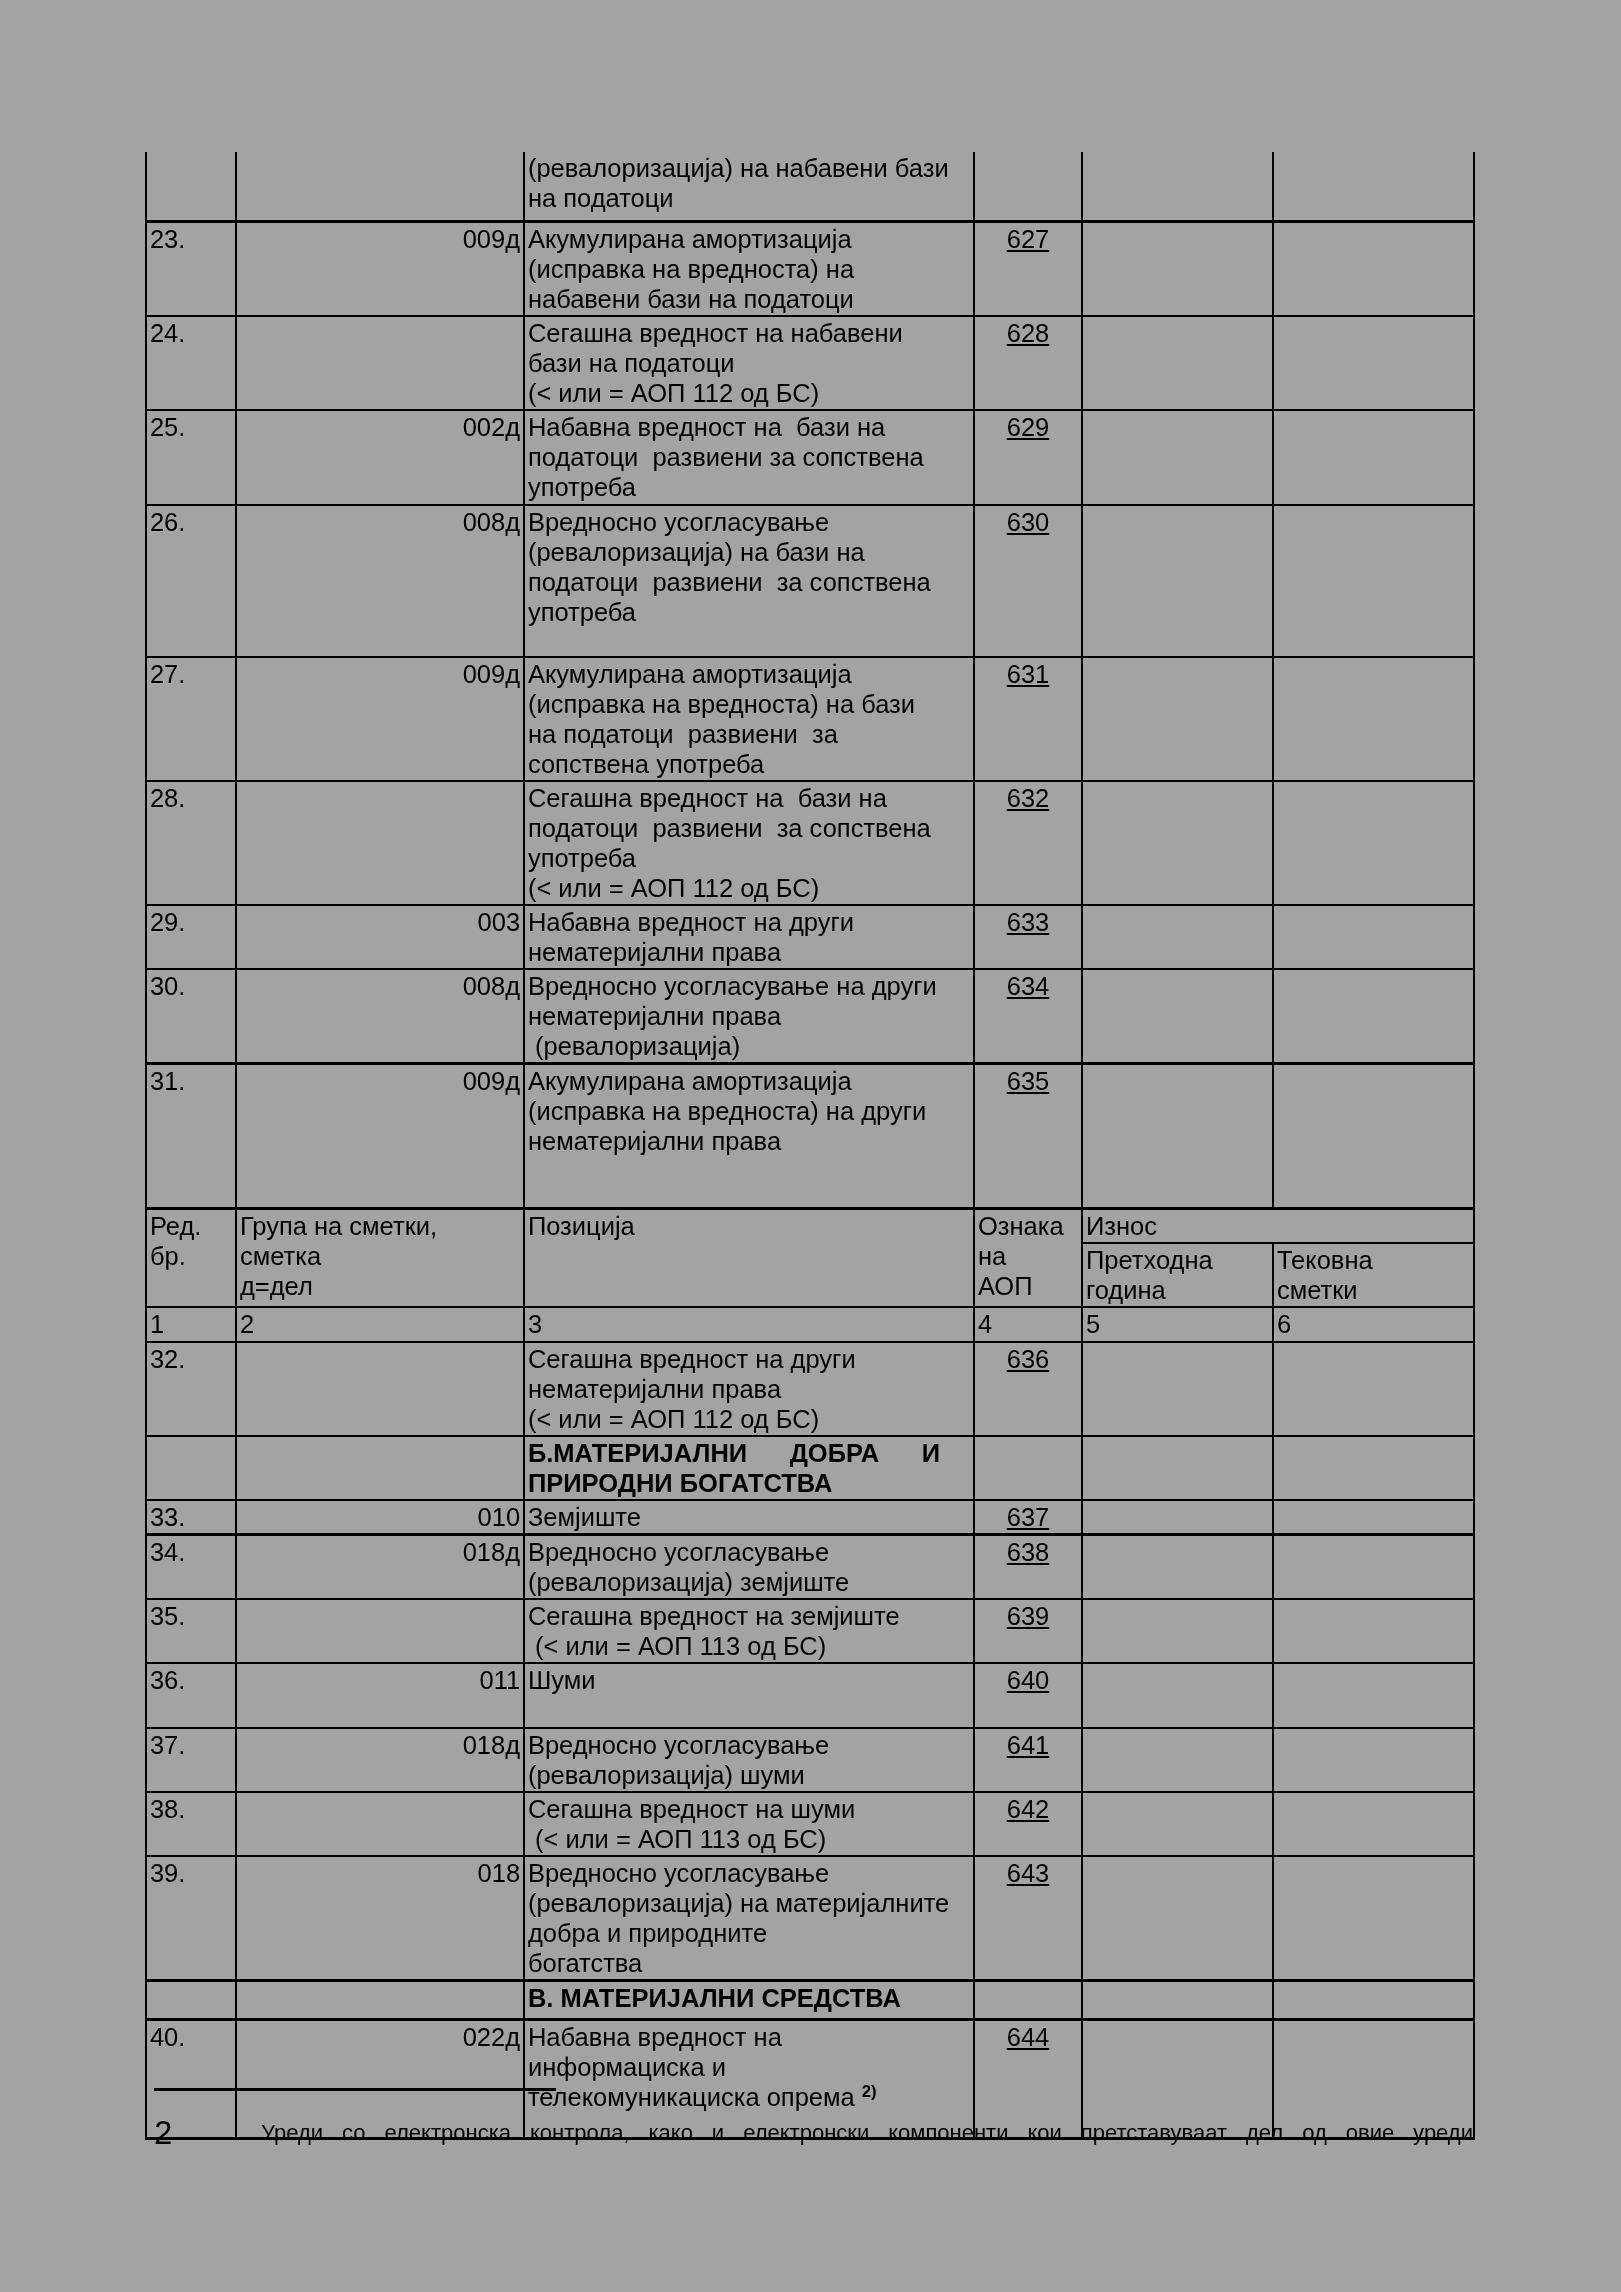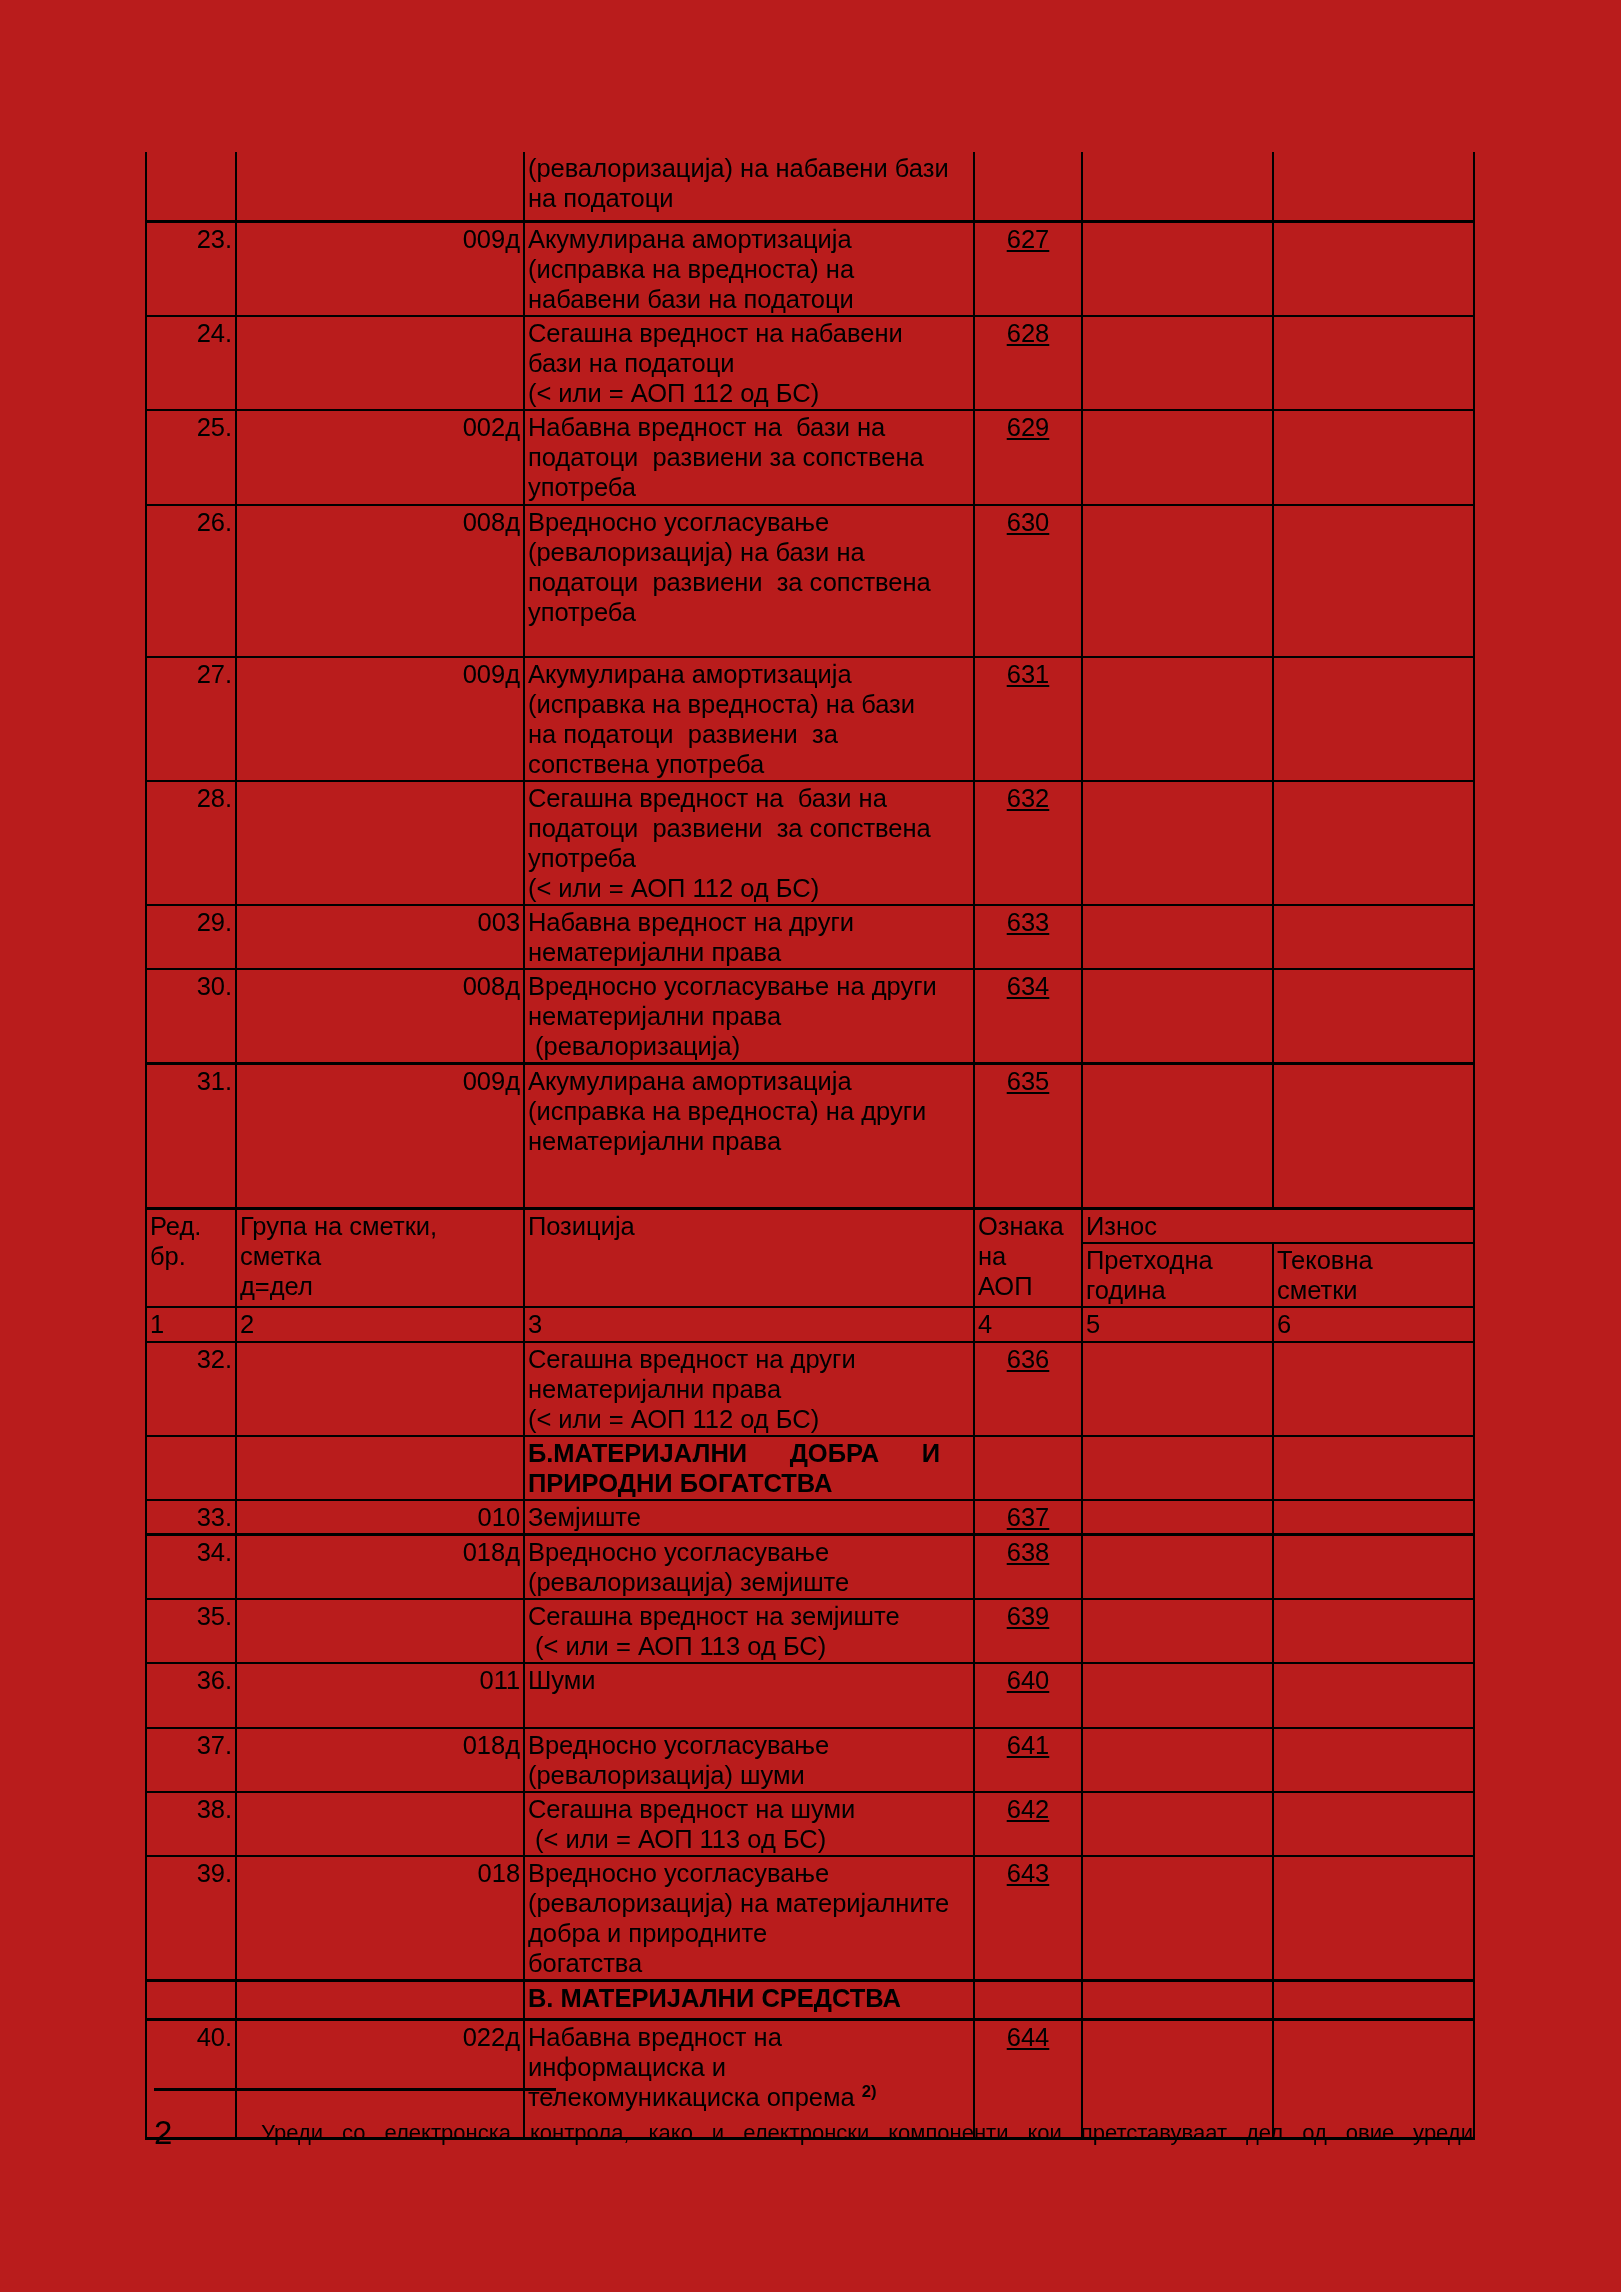--- a/index.html
+++ b/index.html
@@ -1,21 +1,21 @@
 <!DOCTYPE html>
 <html><head>
 <meta charset="utf-8">
 <style>
   * { margin:0; padding:0; box-sizing:border-box; }
   html,body { background:#888; }
   body { font-family:"Liberation Sans", sans-serif; }
   .page {
     position:relative;
     width:1621px; height:2293px;
-    background:#b91c1c;
+    background:#a3a3a3;
     color:#000;
     overflow:hidden;
   }
   .tablewrap {
     position:absolute; left:145px; top:152px; width:1330px;
   }
   table.bal {
     border-collapse:collapse;
     table-layout:fixed;
     width:1328px;
@@ -25,21 +25,21 @@
   table.bal td {
     border:2px solid #000;
     vertical-align:top;
     padding:1px 2.9px;
     overflow:hidden;
   }
   
   tr.cont td { border-top:none; }
   
   tr.bthick td { border-bottom:3.9px solid #000; }
-  td.cnum  { text-align:right;margin-top:28px; }   
+  td.cnum  { text-align:left;margin-top:28px; }   
   td.cacct { text-align:right; }   
   td.cpos  { text-align:left; white-space:pre-wrap; }
   td.caop  { text-align:center;text-decoration:underline; }
   td.hd    { text-align:left; vertical-align:middle; white-space:pre-wrap; }
   td.it    { }
   td.bold  { font-weight:bold; }
   td.vbot  { vertical-align:bottom; }
   sup.fnref { font-weight:bold; font-size:16.7px; vertical-align:super; line-height:0; }
   .footer {
     position:absolute; left:154px; top:2088px; width:1319px;

